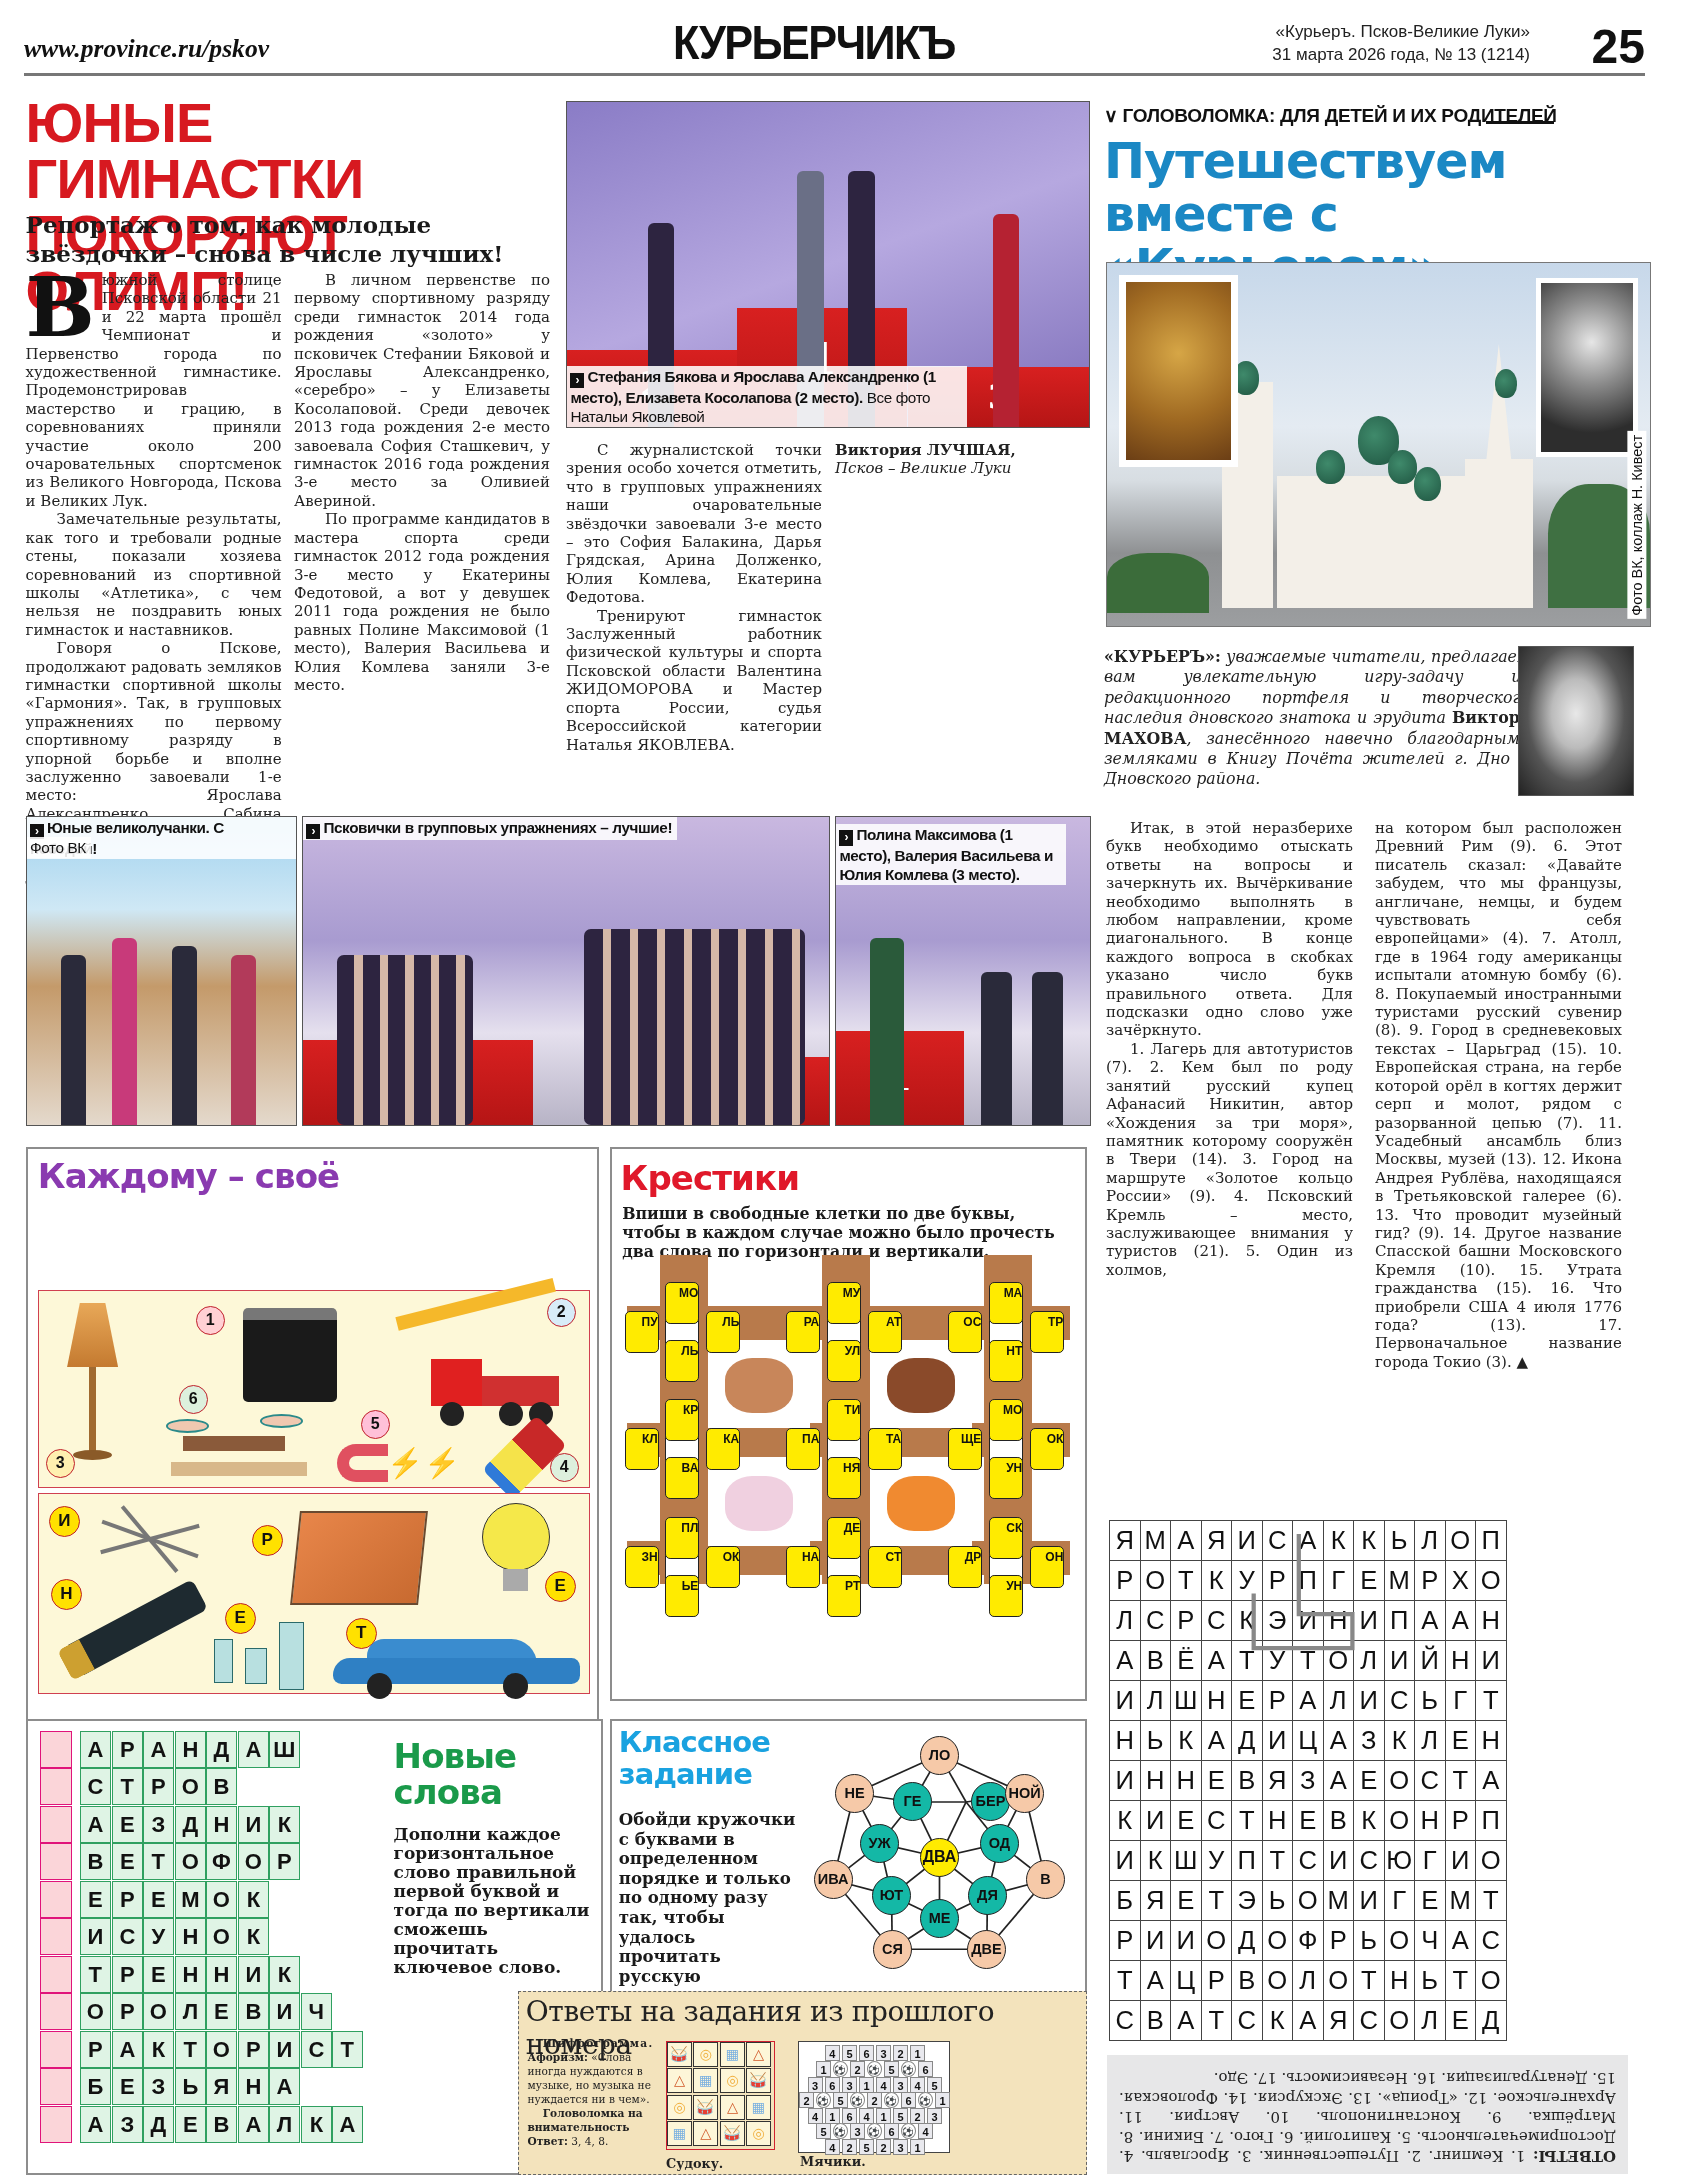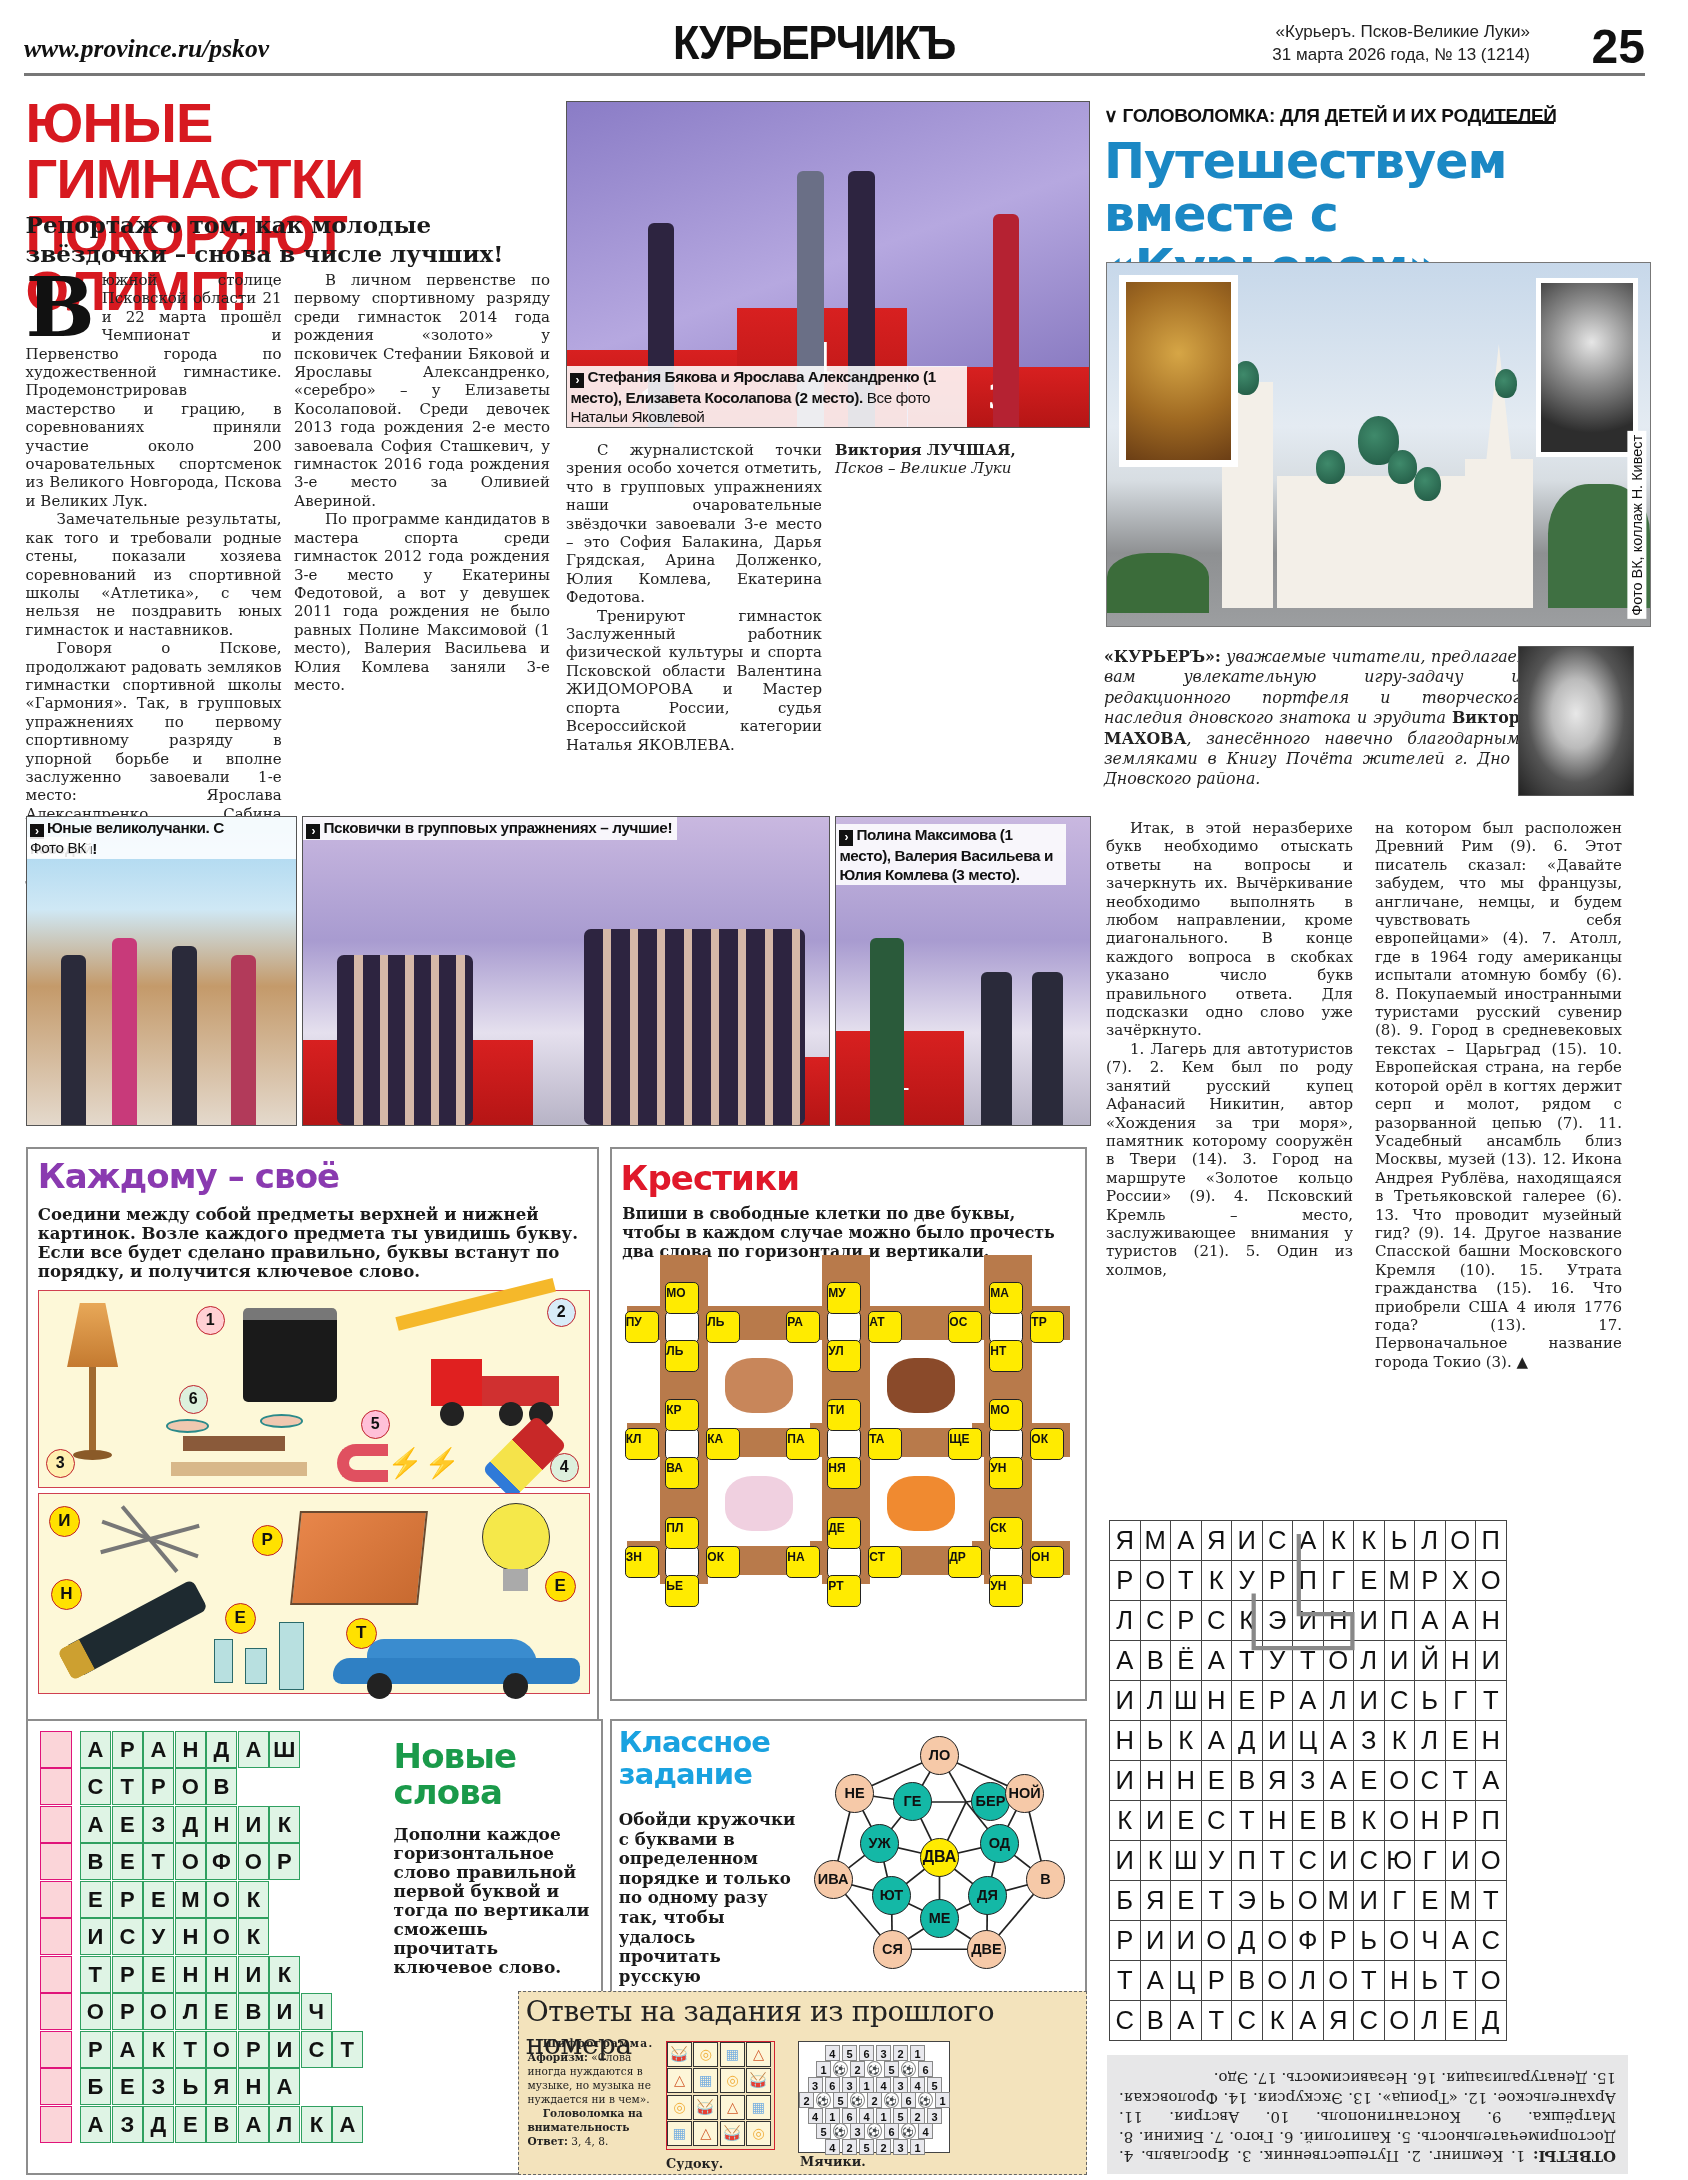--- a/index.html
+++ b/index.html
@@ -76,21 +76,21 @@
   #box-krestiki { left: 610px; top: 1147px; width: 477px; height: 554px; }
   #box-novye { left: 25.6px; top: 1719px; width: 577px; height: 456px; }
   #box-klassnoe { left: 610px; top: 1719px; width: 477px; height: 327px; text-decoration: underline; }
   #box-otvety { left: 518px; top: 1991px; width: 569px; height: 184px; background: #f3e3bc; border: 1.7px dashed #666; }
 
   .panel { position: absolute; border: 1.7px solid #d04050; background: #fdf8d8; }
   .numcirc { position: absolute; width: 29px; height: 29px; border-radius: 50%; border: 1.7px solid #c0202a; font: bold 16px "Liberation Sans", sans-serif; text-align: center; line-height: 25.6px; color: #111; }
   .lettcirc { position: absolute; width: 31px; height: 31px; border-radius: 50%; border: 1.7px solid #c0202a; background: #ffe100; font: bold 17px "Liberation Sans", sans-serif; text-align: center; line-height: 27px; color: #111; }
   .obj { position: absolute; }
 
-  .tile { position: absolute; width: 34px; height: 32px; border: 1.7px solid #222; border-radius: 5.1px; background: #ffeb00; font: bold 12px "Liberation Sans", sans-serif; text-align: left; line-height: 20.4px; color: #111; }
+  .tile { position: absolute; width: 34px; height: 42px; border: 1.7px solid #222; border-radius: 5.1px; background: #ffeb00; font: bold 12px "Liberation Sans", sans-serif; text-align: right; line-height: 20.4px; color: #111; }
   .tile.blank { background: #fff; }
   .band { position: absolute; background: #b87a4b; }
 
   .nv-cell { position: absolute; width: 31.5px; height: 37px; border: 0.9px solid #2fa060; background: #dff4e5; font: bold 22px "Liberation Sans", sans-serif; text-align: center; line-height: 36px; color: #111; }
   .nv-key { position: absolute; width: 32px; height: 37px; border: 0.9px solid #e0147a; background: #fbd5d9; }
 
   .wheel-node { position: absolute; border-radius: 50%; border: 1.7px solid #222; font: bold 14.5px "Liberation Sans", sans-serif; text-align: center; color: #111; }
   .wn-outer { width: 39px; height: 39px; line-height: 36px; background: #f6c9a8; }
   .wn-inner { width: 39px; height: 39px; line-height: 36px; background: #14b8a6; }
   .wn-center { width: 39px; height: 39px; line-height: 36px; background: #ffeb00; font-size: 16px; }
@@ -417,21 +417,20 @@
 <svg class="abs" id="ws-path" viewBox="0 0 470 610" width="400" height="520">
   <polyline points="223,16 223,110 286,110 286,150 170,150 170,86 170,86" fill="none" stroke="#888" stroke-width="5"></polyline>
 </svg>
 
 <div class="abs" id="answers">
   <b>ОТВЕТЫ:</b><span> 1. Кемпинг. 2. Путешественник. 3. Ярославль. 4. Достопримечательность. 5. Капитолий. 6. Гюго. 7. Бикини. 8. Матрёшка. 9. Константинополь. 10. Австрия. 11. Архангельское. 12. «Троица». 13. Экскурсия. 14. Фроловская. 15. Денатурализация. 16. Независимость. 17. Эдо.</span>
 </div>
 
 <div class="box" id="box-kazhdomu">
   <div class="abs kid-title" style="left:10.2px;top:6.8px;color:#8a3ab0;">Каждому – своё</div>
-  <div class="abs kid-text" style="left:10.2px;top:56px;width:545px;">Соедини между собой предметы верхней и нижней картинок. Возле каждого предмета ты увидишь букву. Если все будет сделано правильно, буквы встанут по порядку, и получится ключевое слово.</div>
   <div class="panel" style="left:10.2px;top:141px;width:552px;height:198px;">
     <div class="obj" style="left:24px;top:12px;width:60px;height:162px;">
       <div style="position:absolute;left:4.3px;top:0;width:51px;height:64px;background:linear-gradient(#e8a858,#c47a30);clip-path:polygon(25% 0,75% 0,100% 100%,0 100%);"></div>
       <div style="position:absolute;left:26.4px;top:64px;width:6.8px;height:85px;background:#a06a30;"></div>
       <div style="position:absolute;left:10.2px;top:147px;width:39px;height:10.2px;border-radius:50%;background:#8a5a28;"></div>
     </div>
     <div class="numcirc" style="left:157px;top:15.3px;background:#ffd0d4;">1</div>
     <div class="obj" style="left:204px;top:17px;width:94px;height:94px;background:#1a1a1a;border-radius:5.1px;border-top:12px solid #777;"></div>
     <div class="numcirc" style="left:508px;top:6.8px;background:#d8ecf8;">2</div>
     <div class="obj" style="left:358px;top:17px;width:170px;height:119px;">

